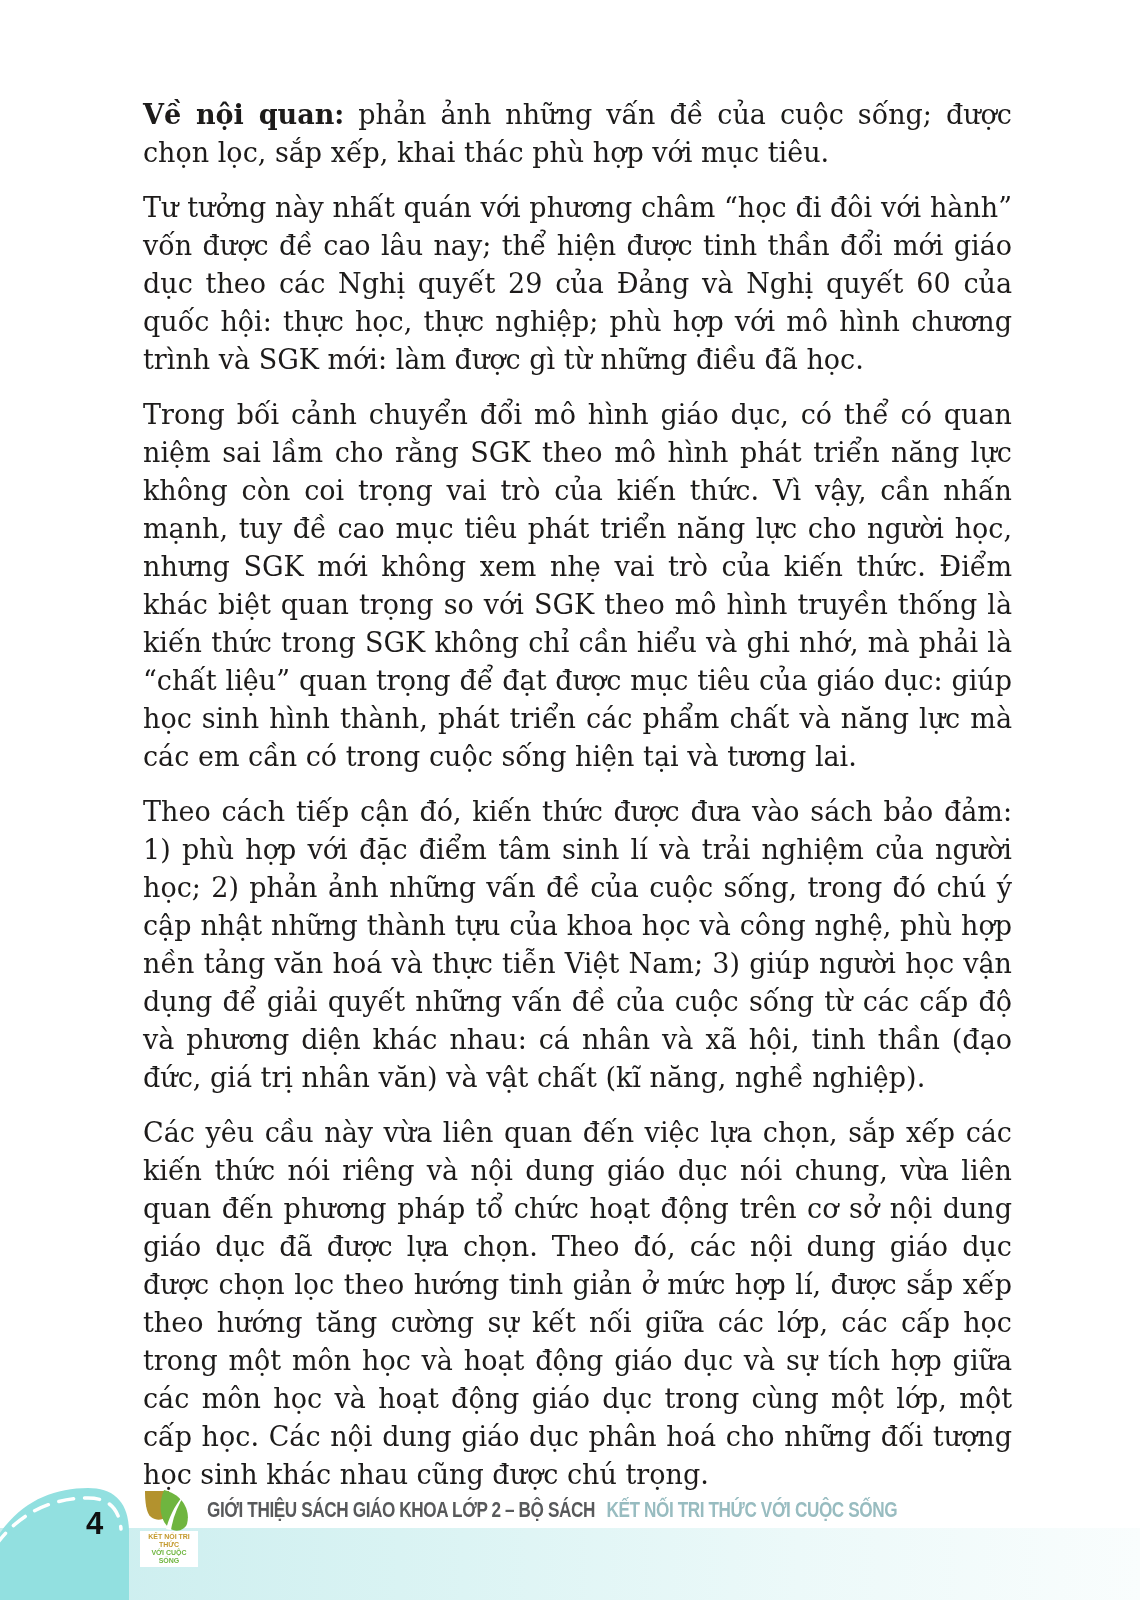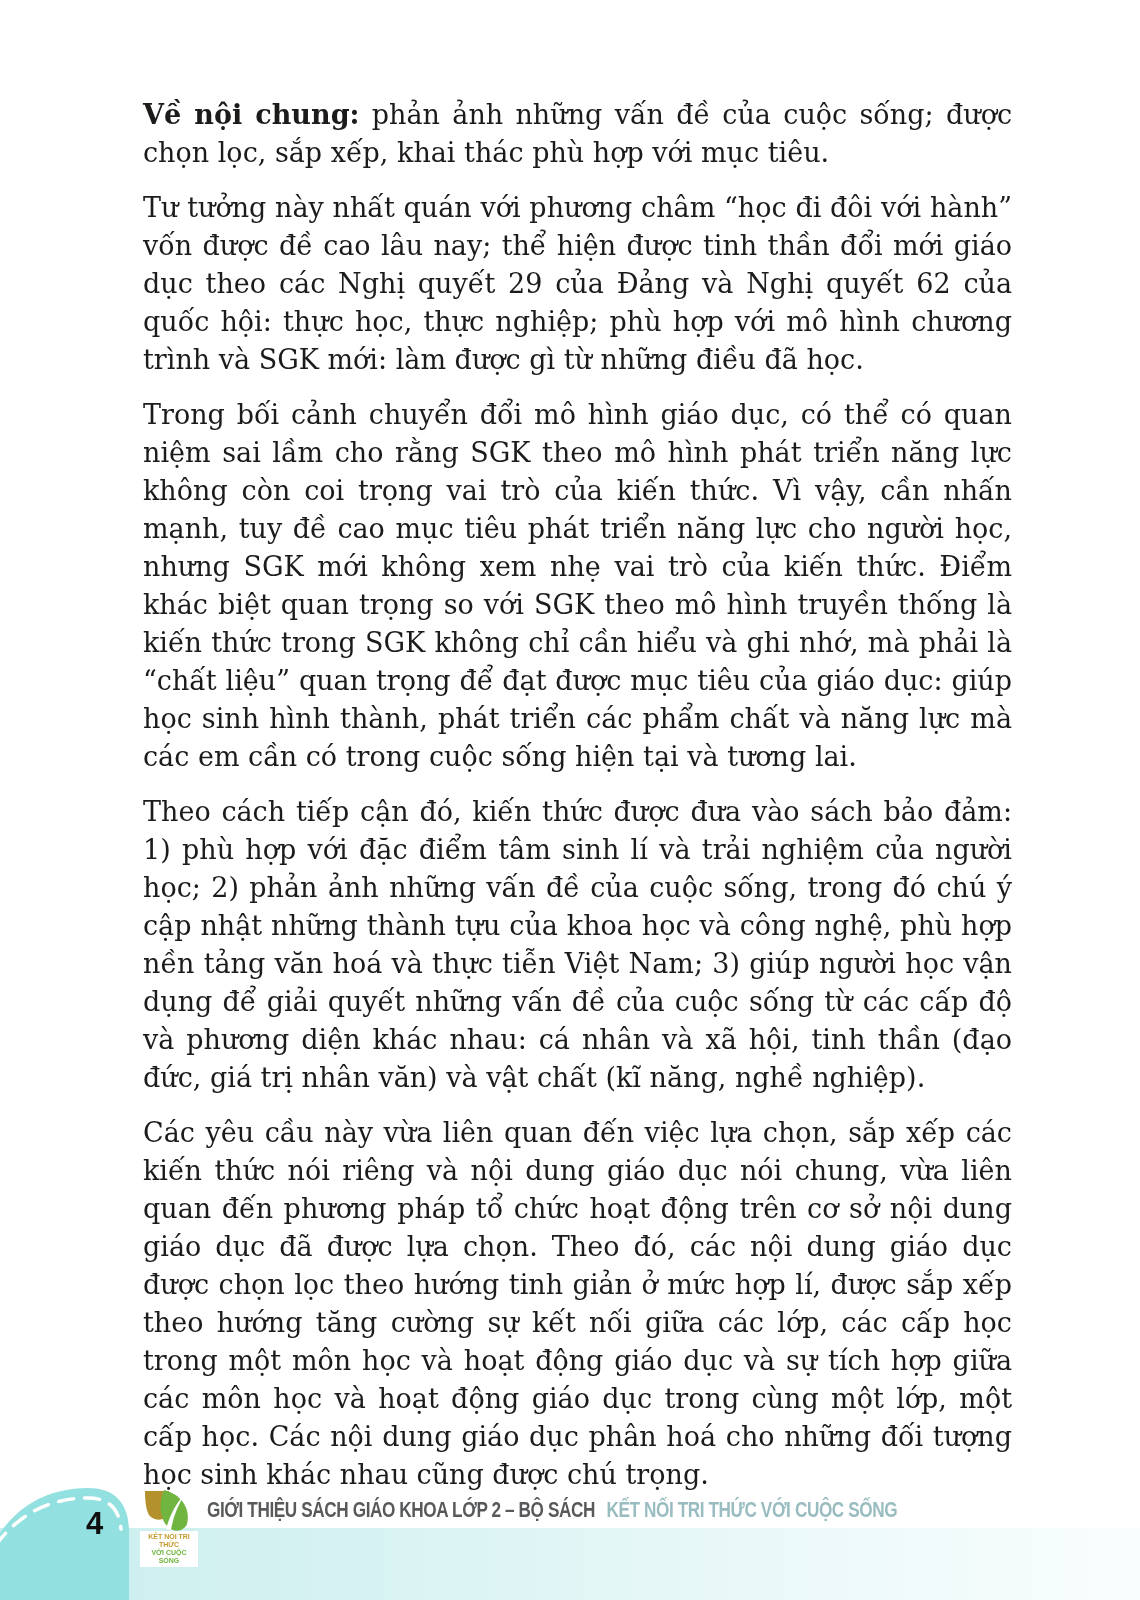--- a/index.html
+++ b/index.html
@@ -79,22 +79,22 @@
   }
   .caption-plain{color:#58595b;}
   .caption-accent{color:#98bcc0;margin-left:9px;}
 </style>
 </head>
 <body>
 
 <div class="page">
 
   <div class="text-block">
-    <p><span class="lead">Về nội chung:</span> <span>phản ảnh những vấn đề của cuộc sống; được chọn lọc, sắp xếp, khai thác phù hợp với mục tiêu.</span></p>
-    <p><span>Tư tưởng này nhất quán với phương châm “học đi đôi với hành” vốn được đề cao lâu nay; thể hiện được tinh thần đổi mới giáo dục theo các Nghị quyết 29 của Đảng và Nghị quyết 62 của quốc hội: thực học, thực nghiệp; phù hợp với mô hình chương trình và SGK mới: làm được gì từ những điều đã học.</span></p>
+    <p><span class="lead">Về nội quan:</span> <span>phản ảnh những vấn đề của cuộc sống; được chọn lọc, sắp xếp, khai thác phù hợp với mục tiêu.</span></p>
+    <p><span>Tư tưởng này nhất quán với phương châm “học đi đôi với hành” vốn được đề cao lâu nay; thể hiện được tinh thần đổi mới giáo dục theo các Nghị quyết 29 của Đảng và Nghị quyết 60 của quốc hội: thực học, thực nghiệp; phù hợp với mô hình chương trình và SGK mới: làm được gì từ những điều đã học.</span></p>
     <p><span>Trong bối cảnh chuyển đổi mô hình giáo dục, có thể có quan niệm sai lầm cho rằng SGK theo mô hình phát triển năng lực không còn coi trọng vai trò của kiến thức. Vì vậy, cần nhấn mạnh, tuy đề cao mục tiêu phát triển năng lực cho người học, nhưng SGK mới không xem nhẹ vai trò của kiến thức. Điểm khác biệt quan trọng so với SGK theo mô hình truyền thống là kiến thức trong SGK không chỉ cần hiểu và ghi nhớ, mà phải là “chất liệu” quan trọng để đạt được mục tiêu của giáo dục: giúp học sinh hình thành, phát triển các phẩm chất và năng lực mà các em cần có trong cuộc sống hiện tại và tương lai.</span></p>
     <p><span>Theo cách tiếp cận đó, kiến thức được đưa vào sách bảo đảm: 1) phù hợp với đặc điểm tâm sinh lí và trải nghiệm của người học; 2) phản ảnh những vấn đề của cuộc sống, trong đó chú ý cập nhật những thành tựu của khoa học và công nghệ, phù hợp nền tảng văn hoá và thực tiễn Việt Nam; 3) giúp người học vận dụng để giải quyết những vấn đề của cuộc sống từ các cấp độ và phương diện khác nhau: cá nhân và xã hội, tinh thần (đạo đức, giá trị nhân văn) và vật chất (kĩ năng, nghề nghiệp).</span></p>
     <p><span>Các yêu cầu này vừa liên quan đến việc lựa chọn, sắp xếp các kiến thức nói riêng và nội dung giáo dục nói chung, vừa liên quan đến phương pháp tổ chức hoạt động trên cơ sở nội dung giáo dục đã được lựa chọn. Theo đó, các nội dung giáo dục được chọn lọc theo hướng tinh giản ở mức hợp lí, được sắp xếp theo hướng tăng cường sự kết nối giữa các lớp, các cấp học trong một môn học và hoạt động giáo dục và sự tích hợp giữa các môn học và hoạt động giáo dục trong cùng một lớp, một cấp học. Các nội dung giáo dục phân hoá cho những đối tượng học sinh khác nhau cũng được chú trọng.</span></p>
 
   </div>
 
   <div class="footer-band"></div>
 
   <svg class="page-tab" viewBox="0 0 134 115" xmlns="http://www.w3.org/2000/svg">
     <path d="M0,48 C22,16 54,3 88,3 C113,3 128,16 129,45 L129,115 L0,115 Z" fill="#92e0e0"></path>

